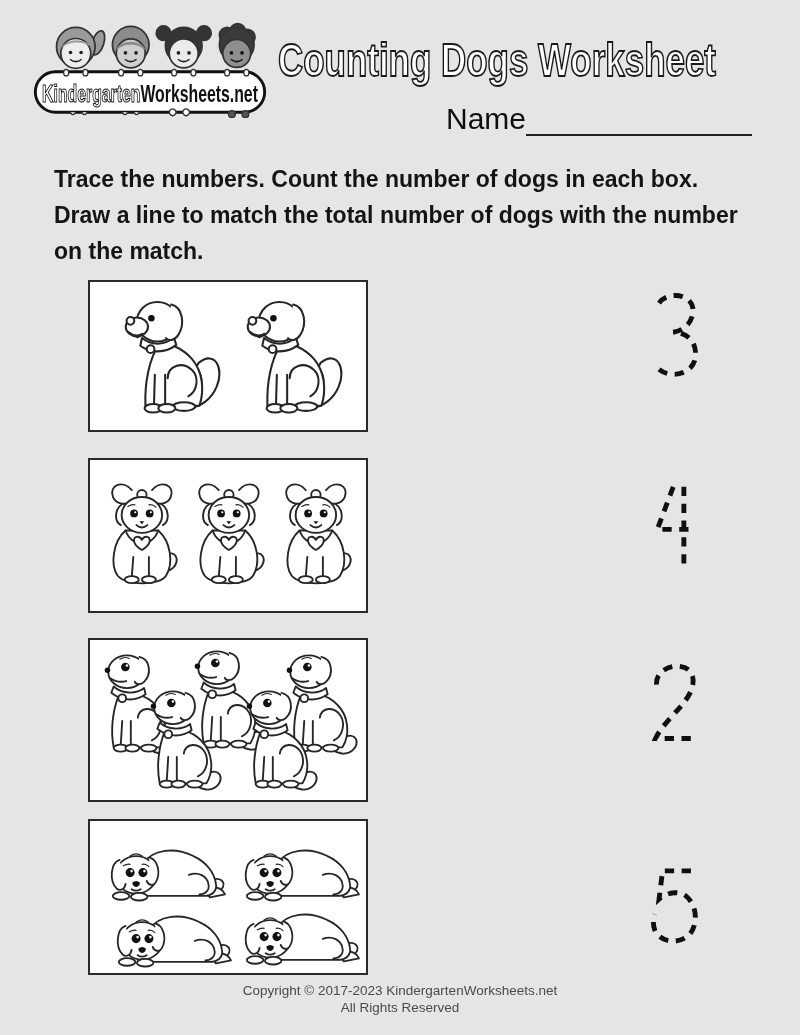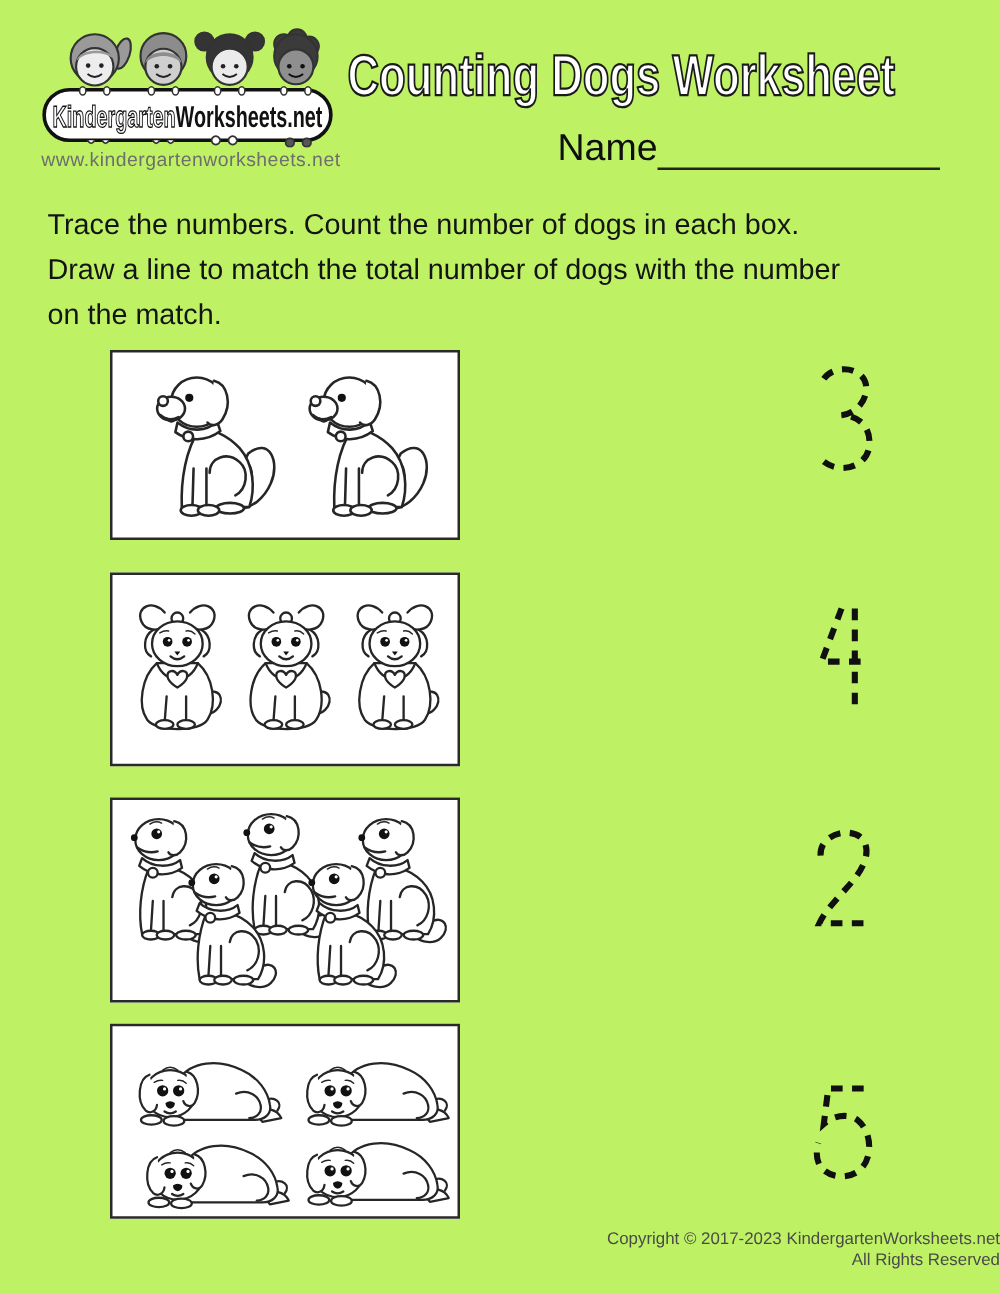--- a/index.html
+++ b/index.html
@@ -1,34 +1,34 @@
 <!DOCTYPE html>
 <html><head>
 <meta charset="utf-8">
 <style>
   html,body{margin:0;padding:0;background:#ffffff;}
   .page{
-    position:relative;width:800px;height:1035px;background:#bef264;
+    position:relative;width:800px;height:1035px;background:#e5e5e5;
     font-family:"Liberation Sans",sans-serif;overflow:hidden;
   }
   
   .logo-svg{position:absolute;left:26px;top:12px;width:248px;height:106px;}
   .site-url{
     position:absolute;left:33px;top:120px;font-size:15.5px;color:#6e6e6e;
     letter-spacing:.4px;
   }
   
   .title-svg{position:absolute;left:274px;top:30px;width:446px;height:62px;}
   .name-row{position:absolute;left:446px;top:102px;display:flex;}
   .name-label{font-size:30px;color:#0f0f0f;line-height:34px;}
   .name-line{width:226px;height:32px;border-bottom:2.5px solid #222;}
   
   .instructions{
-    position:absolute;left:38px;top:161px;width:710px;font-size:23px;
-    line-height:36px;color:#141414;
+    position:absolute;left:54px;top:161px;width:710px;font-size:23px;
+    line-height:36px;color:#141414;font-weight:bold;
   }
   
   .worksheet-row{position:absolute;left:0;top:0;width:100%;height:100%;}
   .dog-box{position:absolute;left:88px;width:276px;border:2px solid #2a2a2a;background:#fff;}
   .row-0 .dog-box{top:280px;height:148px;}
   .row-1 .dog-box{top:458px;height:151px;}
   .row-2 .dog-box{top:638px;height:160px;}
   .row-3 .dog-box{top:819px;height:152px;}
   .dogs{position:absolute;left:0;top:0;width:100%;height:100%;}
   .dog{position:absolute;}
@@ -52,21 +52,21 @@
   .row-3 .dog:nth-child(4){left:144px;top:80px;}
   
   .trace-number{position:absolute;left:644px;width:62px;height:104px;}
   .row-0 .trace-number{top:286px;}
   .row-1 .trace-number{top:476px;}
   .row-2 .trace-number{top:656px;}
   .row-3 .trace-number{top:860px;}
   .trace-number path{fill:none;stroke:#101010;stroke-width:5.5;stroke-dasharray:10.5 8.5;stroke-linecap:butt;}
   
   .footer{
-    position:absolute;left:0;right:0;top:982px;text-align:right;
+    position:absolute;left:0;right:0;top:982px;text-align:center;
     font-size:13.5px;line-height:17px;color:#4a4a4a;
   }
   .defs-holder{position:absolute;width:0;height:0;overflow:hidden;}
 </style>
 </head>
 <body>
 
 <div class="page">
 
   <svg class="logo-svg" viewBox="0 0 250 110">
@@ -124,21 +124,20 @@
       <path d="M96,104 q3,5 6,0"></path>
         <path d="M108,104 q3,5 6,0"></path>
       <path d="M152,104 a3.5,3.5 0 1 0 0,.1"></path>
         <path d="M166,104 a3.5,3.5 0 1 0 0,.1"></path>
       <circle cx="210" cy="106" r="3.5" fill="#555"></circle>
         <circle cx="224" cy="106" r="3.5" fill="#555"></circle>
     </g>
     <text x="125" y="93" text-anchor="middle" font-size="25" font-weight="bold" textLength="224" lengthAdjust="spacingAndGlyphs" font-family="Liberation Sans, sans-serif"><tspan fill="#ffffff" stroke="#111" stroke-width="1.1">Kindergarten</tspan><tspan fill="#111">Worksheets.net</tspan></text>
   </svg>
 
-  <div class="site-url">www.kindergartenworksheets.net</div>
 
   <svg class="title-svg" viewBox="0 0 446 62">
     <text x="223" y="46" text-anchor="middle" font-size="46" font-weight="bold" fill="#ffffff" stroke="#1b1b1b" stroke-width="1.8" textLength="438" lengthAdjust="spacingAndGlyphs" font-family="Liberation Sans, sans-serif">Counting Dogs Worksheet</text>
   </svg>
 
   <div class="name-row">
     <span class="name-label">Name</span>
     <span class="name-line"></span>
   </div>
 

